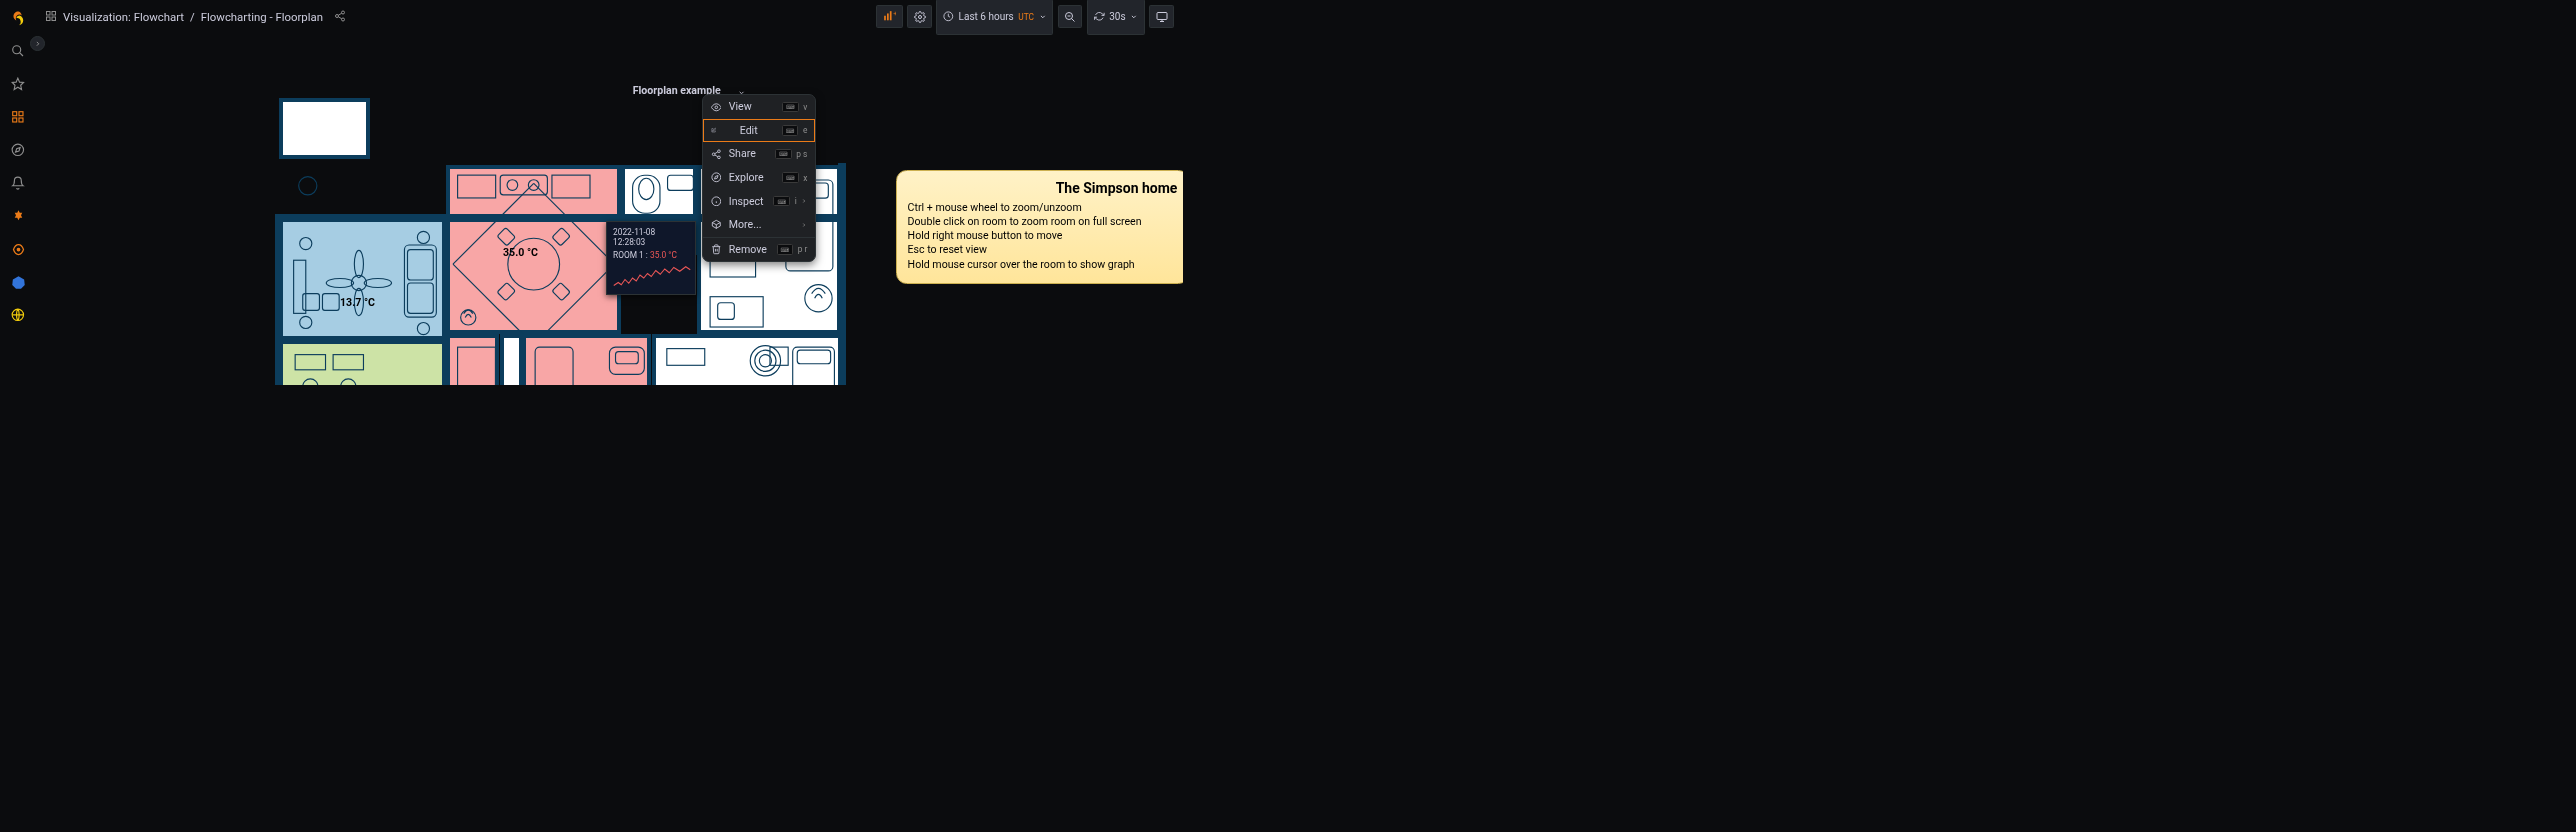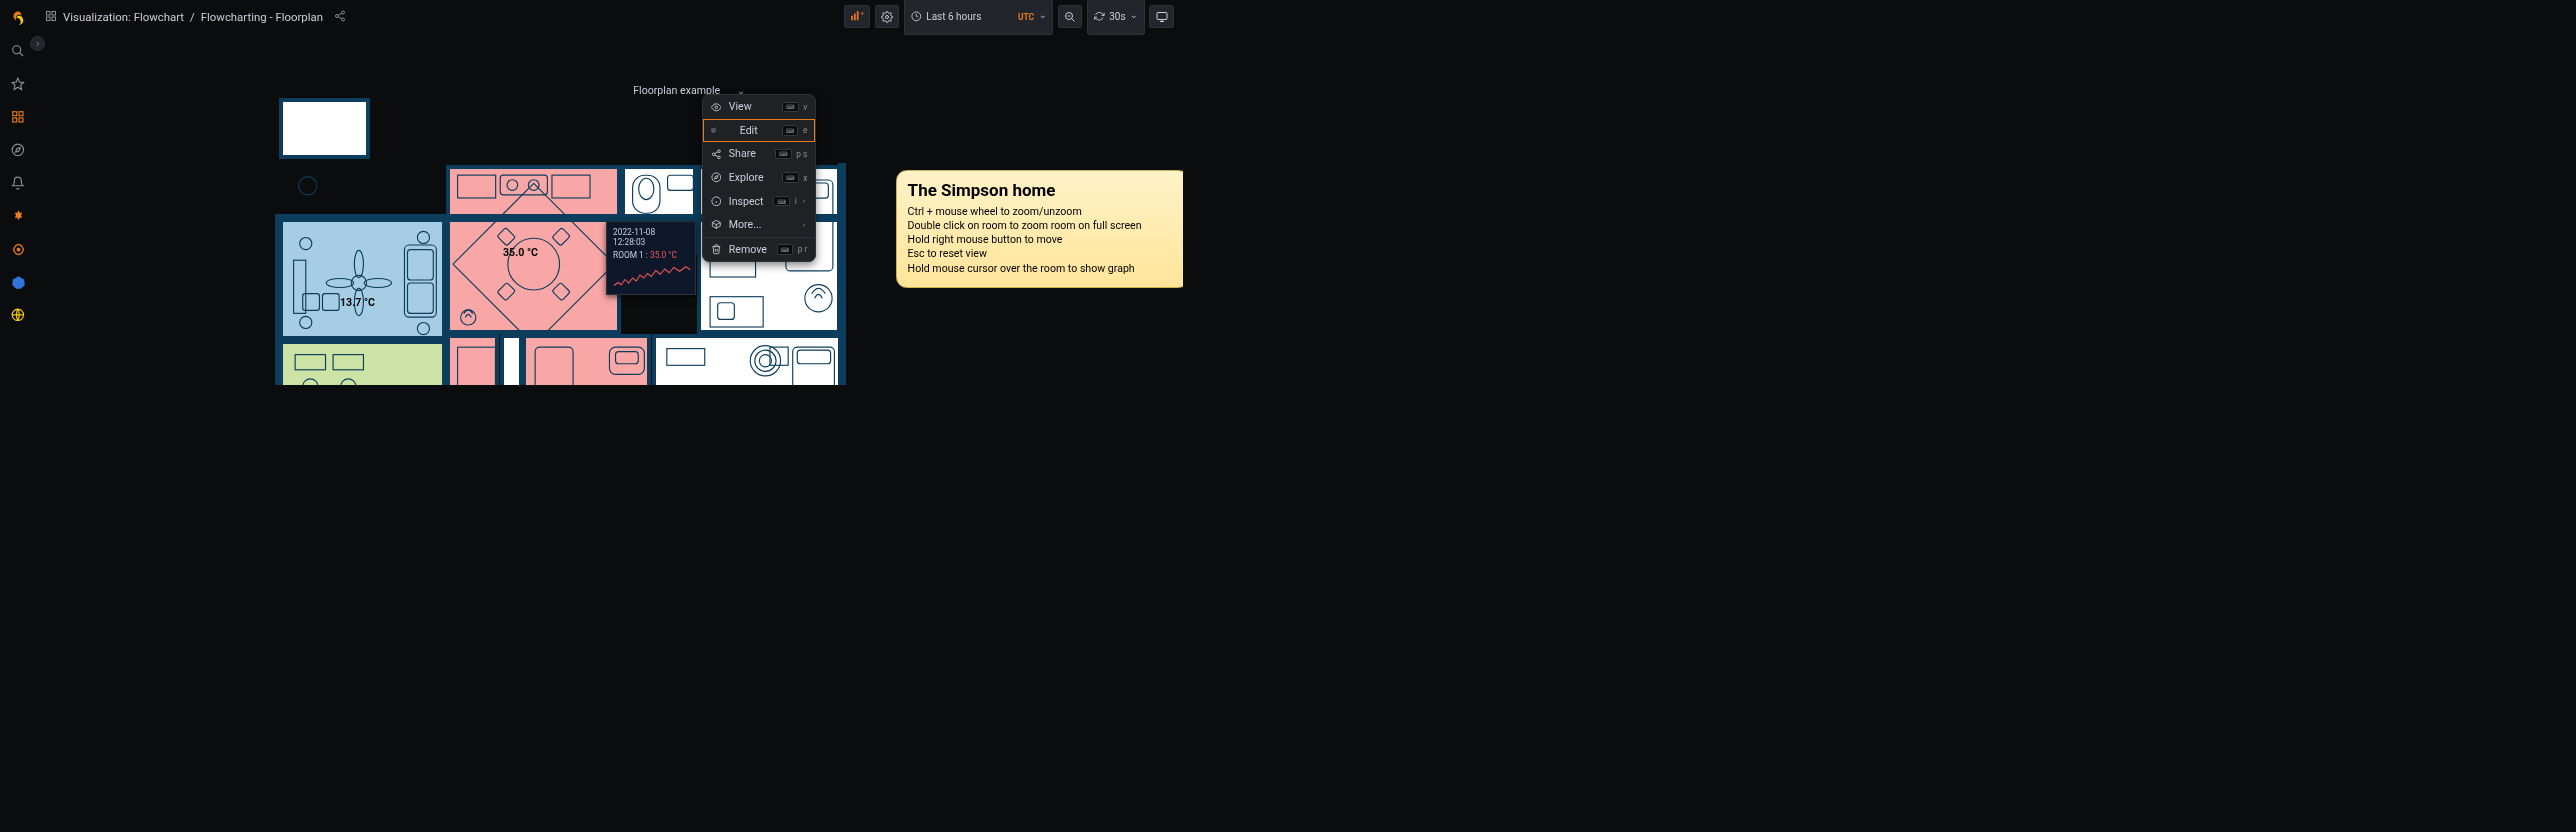--- a/index.html
+++ b/index.html
@@ -18,27 +18,27 @@
 .collapse-handle { position:absolute; left:30px; top:36px; width:15px; height:15px; background:#22252b; border:0.8px solid #2c3235; border-radius:50%; display:flex; align-items:center; justify-content:center; color:#8e8e8e; cursor:pointer; z-index:5; }
 
 
 .toolbar { position:absolute; left:36px; top:0; right:0; height:33px; display:flex; align-items:center; padding:0 9px; }
 .crumb { display:flex; align-items:flex-start; gap:6px; color:#ccccdc; font-size:11.4px; }
 .crumb .share-icon { color:#8e8e8e; margin-left:4.6px; }
 
 .toolbar-right { margin-left:auto; display:flex; align-items:center; gap:4.6px; }
 .tbtn { background:#22252b; border:0.8px solid #2c3235; height:23px; padding:17px 6px; display:flex; align-items:center; gap:4.6px; color:#ccccdc; border-radius:1.5px; cursor:pointer; font-size:10px; }
 .tbtn.icon-only { padding:0 5.3px; }
-.utc-badge { color:#eb7b18; font-size:8.4px; font-weight:700;margin-left:32px; }
+.utc-badge { color:#eb7b18; font-size:8.4px; font-weight:400; }
 
 
 .main { position:absolute; left:36px; top:33px; right:0; bottom:0; overflow:hidden; }
 
 
-.panel-title { position:absolute; left:653px; top:51px; transform:translateX(-50%); color:#ccccdc; font-size:10.6px; display:flex; align-items:flex-end; gap:17px; cursor:pointer; z-index:10; }
+.panel-title { position:absolute; left:653px; top:51px; transform:translateX(-50%); color:#ccccdc; font-size:10.6px; display:flex; align-items:flex-end; gap:17px; cursor:pointer; z-index:10;font-weight:bold; }
 
 
 .panel-menu { position:absolute; left:666px; top:61px; width:114px; background:#1f2124; border:0.8px solid #2c3235; border-radius:7px; box-shadow:0 3px 9px rgba(0,0,0,0.5); z-index:20; }
 .menu-item { display:flex; align-items:center; gap:7.6px; padding:5.3px 7.6px; color:#ccccdc; cursor:pointer; position:relative; }
 .menu-item.highlighted { outline:1.5px solid #eb7b18; outline-offset:-1.5px;gap:24px; }
 .menu-item .kbd-badge { margin-left:auto; font-size:8.4px; display:flex; align-items:center; gap:4.6px; color:#8e8e8e; }
 .kbd-box { background:#0b0c0e; border:0.8px solid #3a3a3a; border-radius:1.5px; width:16.7px; height:10.6px; display:inline-flex; align-items:center; justify-content:center; font-size:6px; }
 .menu-divider { border-top:0.8px solid #2c3235; }
 
 
@@ -53,21 +53,21 @@
 
 .furn { stroke:#0c3d5c; stroke-width:1.5; fill:none; }
 
 
 .tooltip { position:absolute; left:570px; top:188px; width:90px; background:#0f172a; border:0.8px solid #2c3235; color:#ccccdc; font-size:8.4px; padding:4.6px 6px; z-index:15; box-shadow:0 1.5px 6px rgba(0,0,0,.6); }
 .tooltip .val { color:#eb5757; }
 .spark { margin-top:3px; }
 
 
 .info-card { position:absolute; left:860px; top:137px; width:293px; background:#ffe8a0; background:linear-gradient(180deg,#fff2c7,#ffe59a); border:0.8px solid #ccb050; border-radius:10.6px; color:#000; padding:9px 10.6px 10.6px; z-index:5; }
-.info-card h3 { text-align:left; font-size:17px; font-weight:700; margin-bottom:4.6px; }
+.info-card h3 { text-align:right; font-size:14px; font-weight:700; margin-bottom:4.6px; }
 .info-card p { font-size:10.6px; line-height:1.35; }
 
 svg { display:block; }
 </style>
 </head>
 <body>
 
 <div class="navbar">
   <div class="nav-icon logo-swirl">
     <svg width="16.7" height="16.7" viewBox="0 0 24 24">

